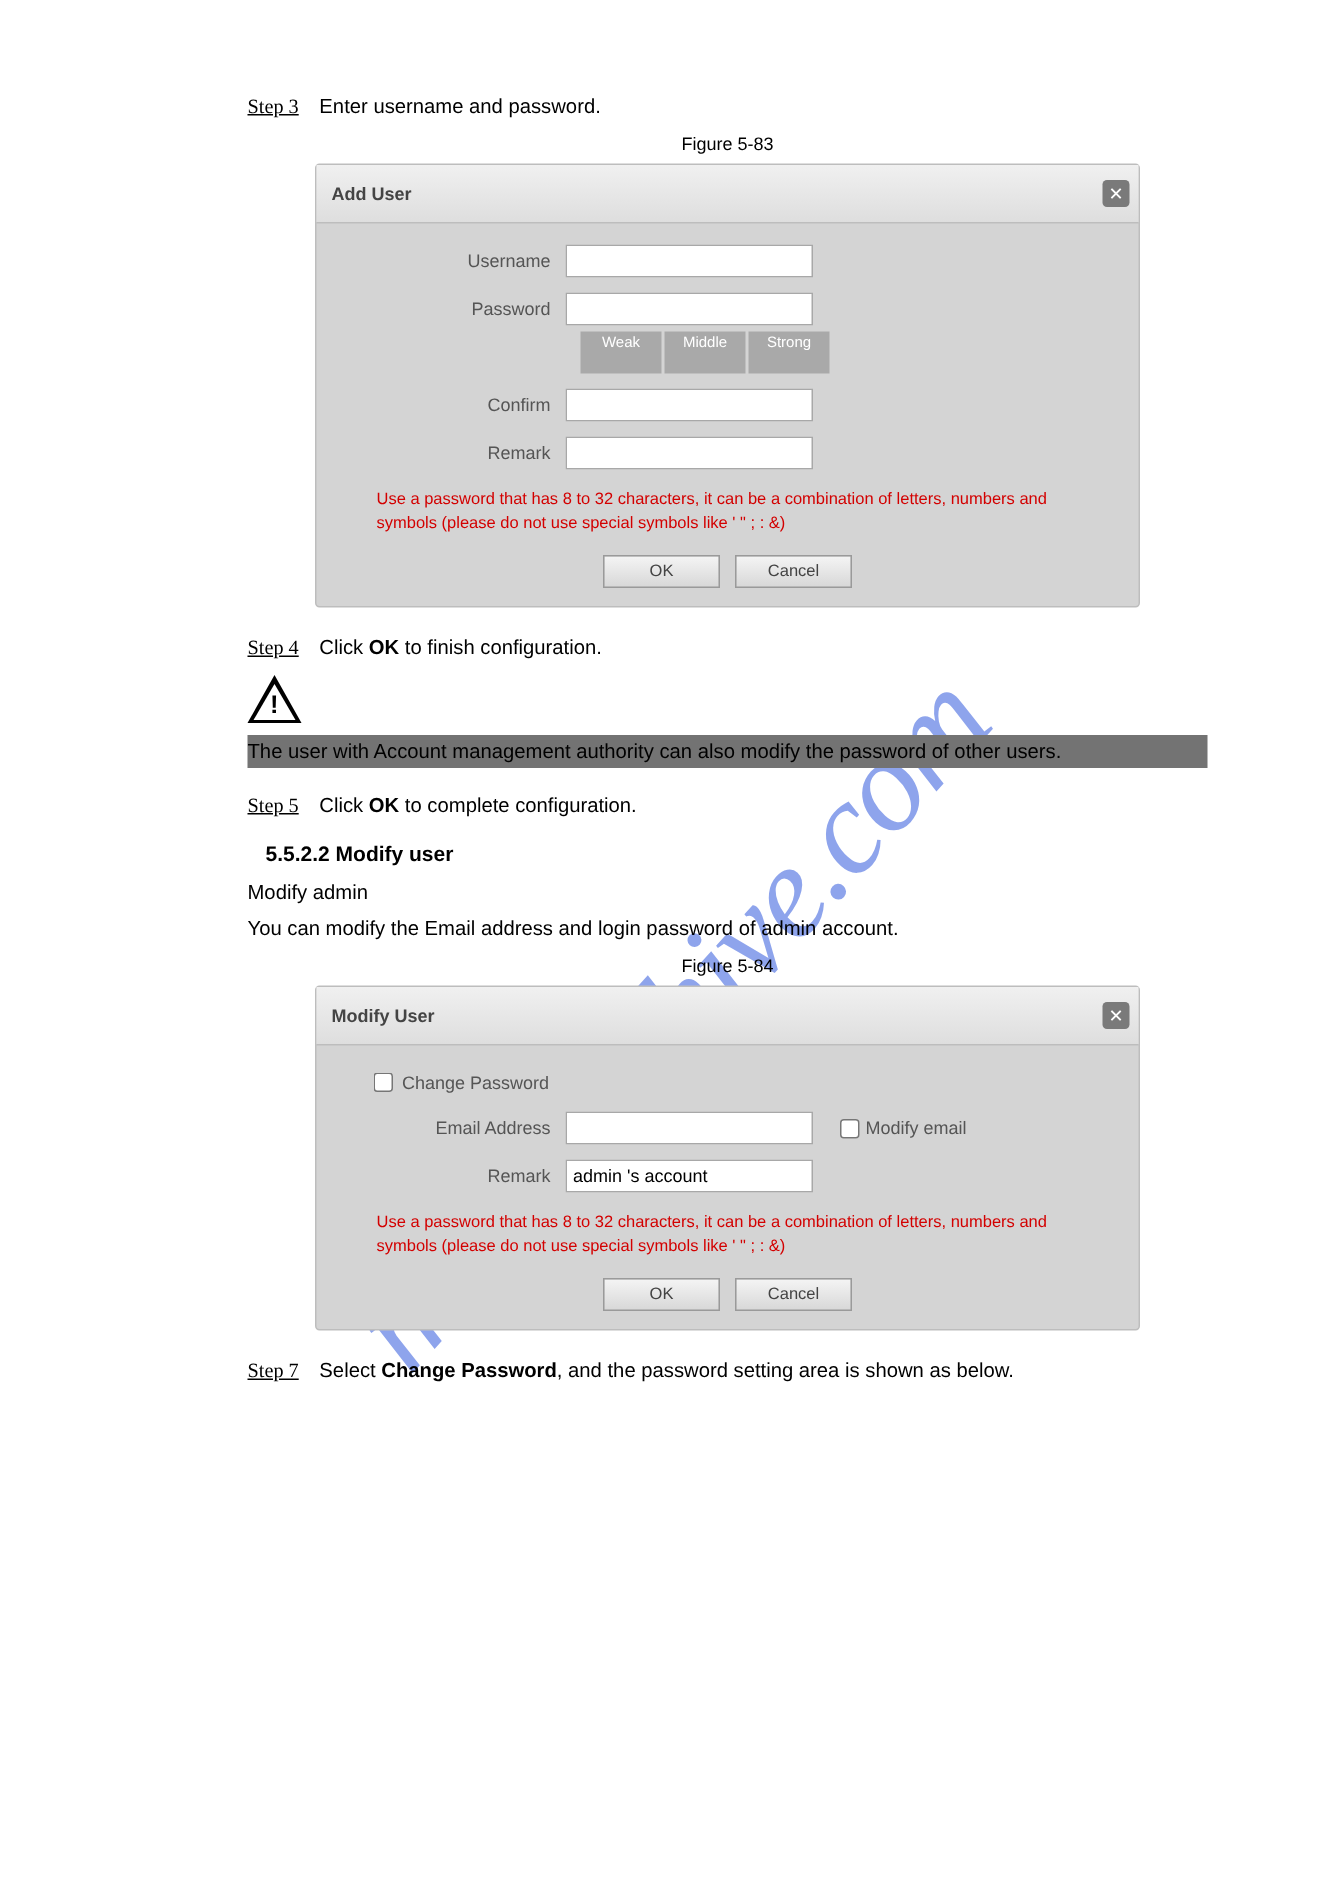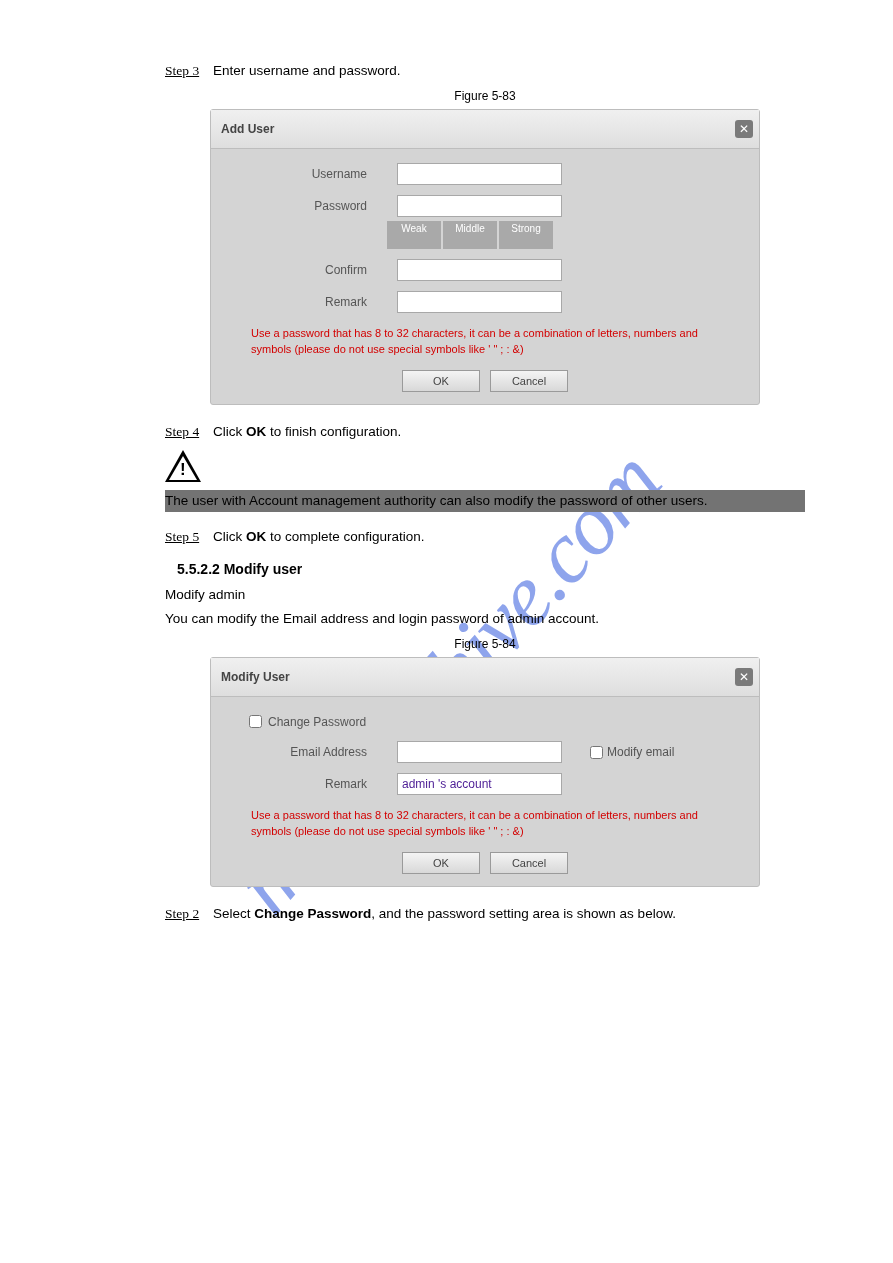--- a/index.html
+++ b/index.html
@@ -43,36 +43,36 @@
     width: 18px; height: 18px;
     background: #7a7a7a;
     border-radius: 3px;
     color: #fff;
     font-size: 12px;
     text-align: center;
     line-height: 18px;
     cursor: pointer;
   }
   .dialog-body { padding: 14px 18px 12px 18px; }
-  .form-row { display: flex; align-items: center; margin-bottom: 10px; gap: 20px; }
+  .form-row { display: flex; align-items: center; margin-bottom: 10px; }
   .form-row label {
     width: 148px;
     text-align: right;
     font-size: 12px;
     color: #555;
     padding-right: 10px;
   }
   .form-row input[type="text"], .form-row input[type="password"] {
     width: 165px; height: 22px;
     border: 1px solid #a8a8a8;
     background: #fff;
     font-size: 12px;
     padding: 0 4px;
   }
-  .form-row input.placeholder { color: #4c1d95; }
+  .form-row input.placeholder { color: #000000; }
   .strength-row { display: flex; margin-left: 158px; margin-top: -6px; margin-bottom: 10px; gap: 2px; }
   .strength-cell {
     width: 54px; height: 28px;
     background: #a9a9a9;
     color: #fff;
     font-size: 10px;
     text-align: center;
     line-height: 16px;
   }
   .hint-text {
@@ -150,21 +150,21 @@
     transform: rotate(-45deg);
     transform-origin: left bottom;
   }
   .edit-icon::after {
     content: "";
     position: absolute;
     left: 3px; bottom: 3px;
     width: 3px; height: 3px;
     background: #d97a00;
   }
-  .modify-email { margin-left: 8px; font-size: 12px; color: #555; display:flex; align-items:flex-end; gap:4px;}
+  .modify-email { margin-left: 18px; font-size: 12px; color: #555; display:flex; align-items:flex-end; gap:4px;}
   .modify-email input { width:13px; height:13px; }
   .checkbox-row { display:flex; align-items:center; gap:6px; margin: 4px 0 12px 20px; font-size:12px; color:#555;}
   .checkbox-row input { width:13px; height:13px; }
 
   
   .watermark {
     position: absolute;
     left: 50%; top: 54%;
     transform: translate(-50%,-50%) rotate(-48deg);
     font-size: 88px;
@@ -277,17 +277,17 @@
       </div>
       <div class="hint-text">Use a password that has 8 to 32 characters, it can be a combination of letters, numbers and symbols (please do not use special symbols like ' " ; : &amp;)</div>
       <div class="dialog-buttons">
         <button class="dialog-btn">OK</button>
         <button class="dialog-btn">Cancel</button>
       </div>
     </div>
   </div>
 
   <p class="step-text" style="margin-top:18px;">
-    <span class="step-num">Step 2</span>
+    <span class="step-num">Step 7</span>
     <span>Select </span><b>Change Password</b><span>, and the password setting area is shown as below.</span>
   </p>
 
 </div>
 
 </body></html>

